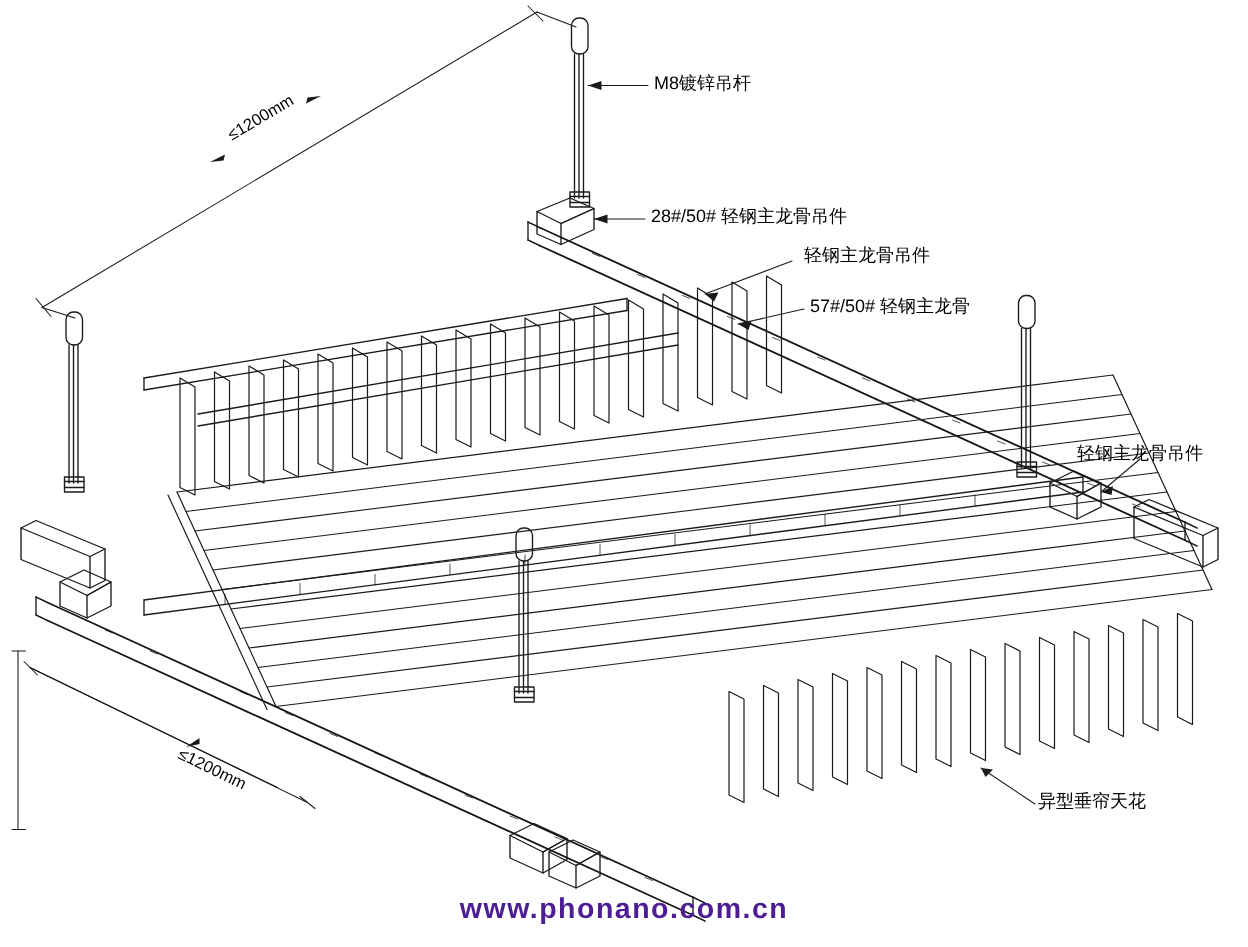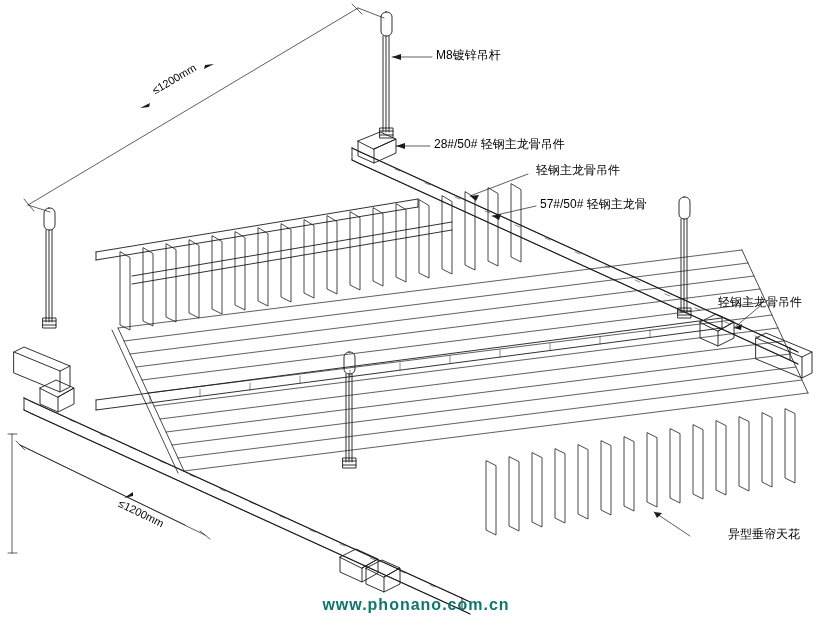--- a/index.html
+++ b/index.html
@@ -41,24 +41,24 @@
     color: #000000;
     white-space: nowrap;
   }
   .watermark {
     position: absolute;
     left: 0;
     top: 596px;
     width: 832px;
     text-align: center;
     font-family: "Liberation Sans", sans-serif;
-    font-size: 16px;
+    font-size: 19px;
     font-weight: bold;
     letter-spacing: 1px;
-    color: #0f766e;
+    color: #4c1d95;
   }
 </style>
 </head>
 <body>
 
 <div id="stage">
 
   <svg class="diagram" viewBox="0 0 832 631">
     <g fill="none" stroke="#1a1a1a" stroke-width="0.9" stroke-linejoin="round" stroke-linecap="round">
 
@@ -349,21 +349,21 @@
   <div class="lbl" style="left:436px; top:49px;">M8镀锌吊杆</div>
 
   <div class="lbl" style="left:434px; top:138px;">28#/50# 轻钢主龙骨吊件</div>
 
   <div class="lbl" style="left:536px; top:164px;">轻钢主龙骨吊件</div>
 
   <div class="lbl" style="left:540px; top:198px;">57#/50# 轻钢主龙骨</div>
 
   <div class="lbl" style="left:718px; top:296px;">轻钢主龙骨吊件</div>
 
-  <div class="lbl" style="left:692px; top:528px;margin-left:36px;">异型垂帘天花</div>
+  <div class="lbl" style="left:692px; top:528px;">异型垂帘天花</div>
 
   <div class="dim" style="left:150px; top:86px; transform: rotate(-30.5deg); transform-origin: left top;">≤1200mm</div>
 
   <div class="dim" style="left:122px; top:497px; transform: rotate(26deg); transform-origin: left top;">≤1200mm</div>
 
   <div class="watermark">www.phonano.com.cn</div>
 
 </div>
 
 </body></html>

